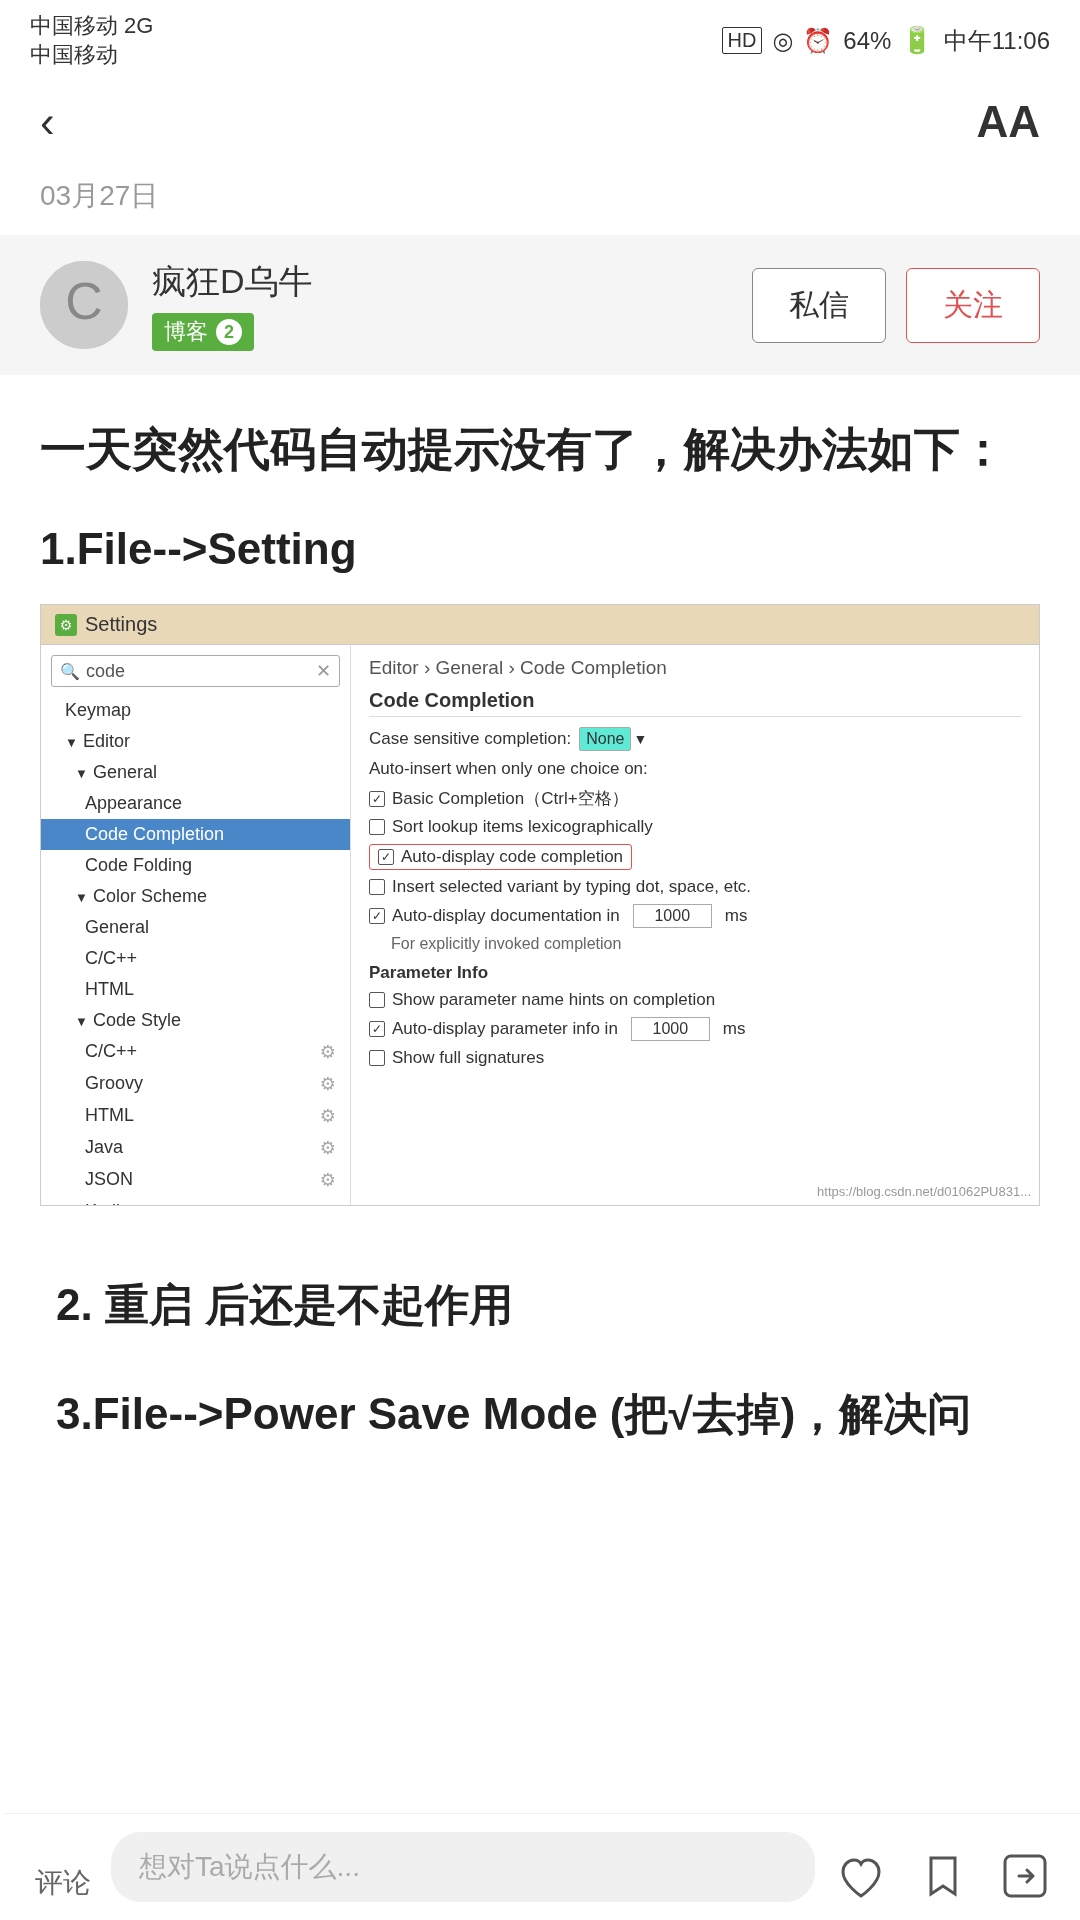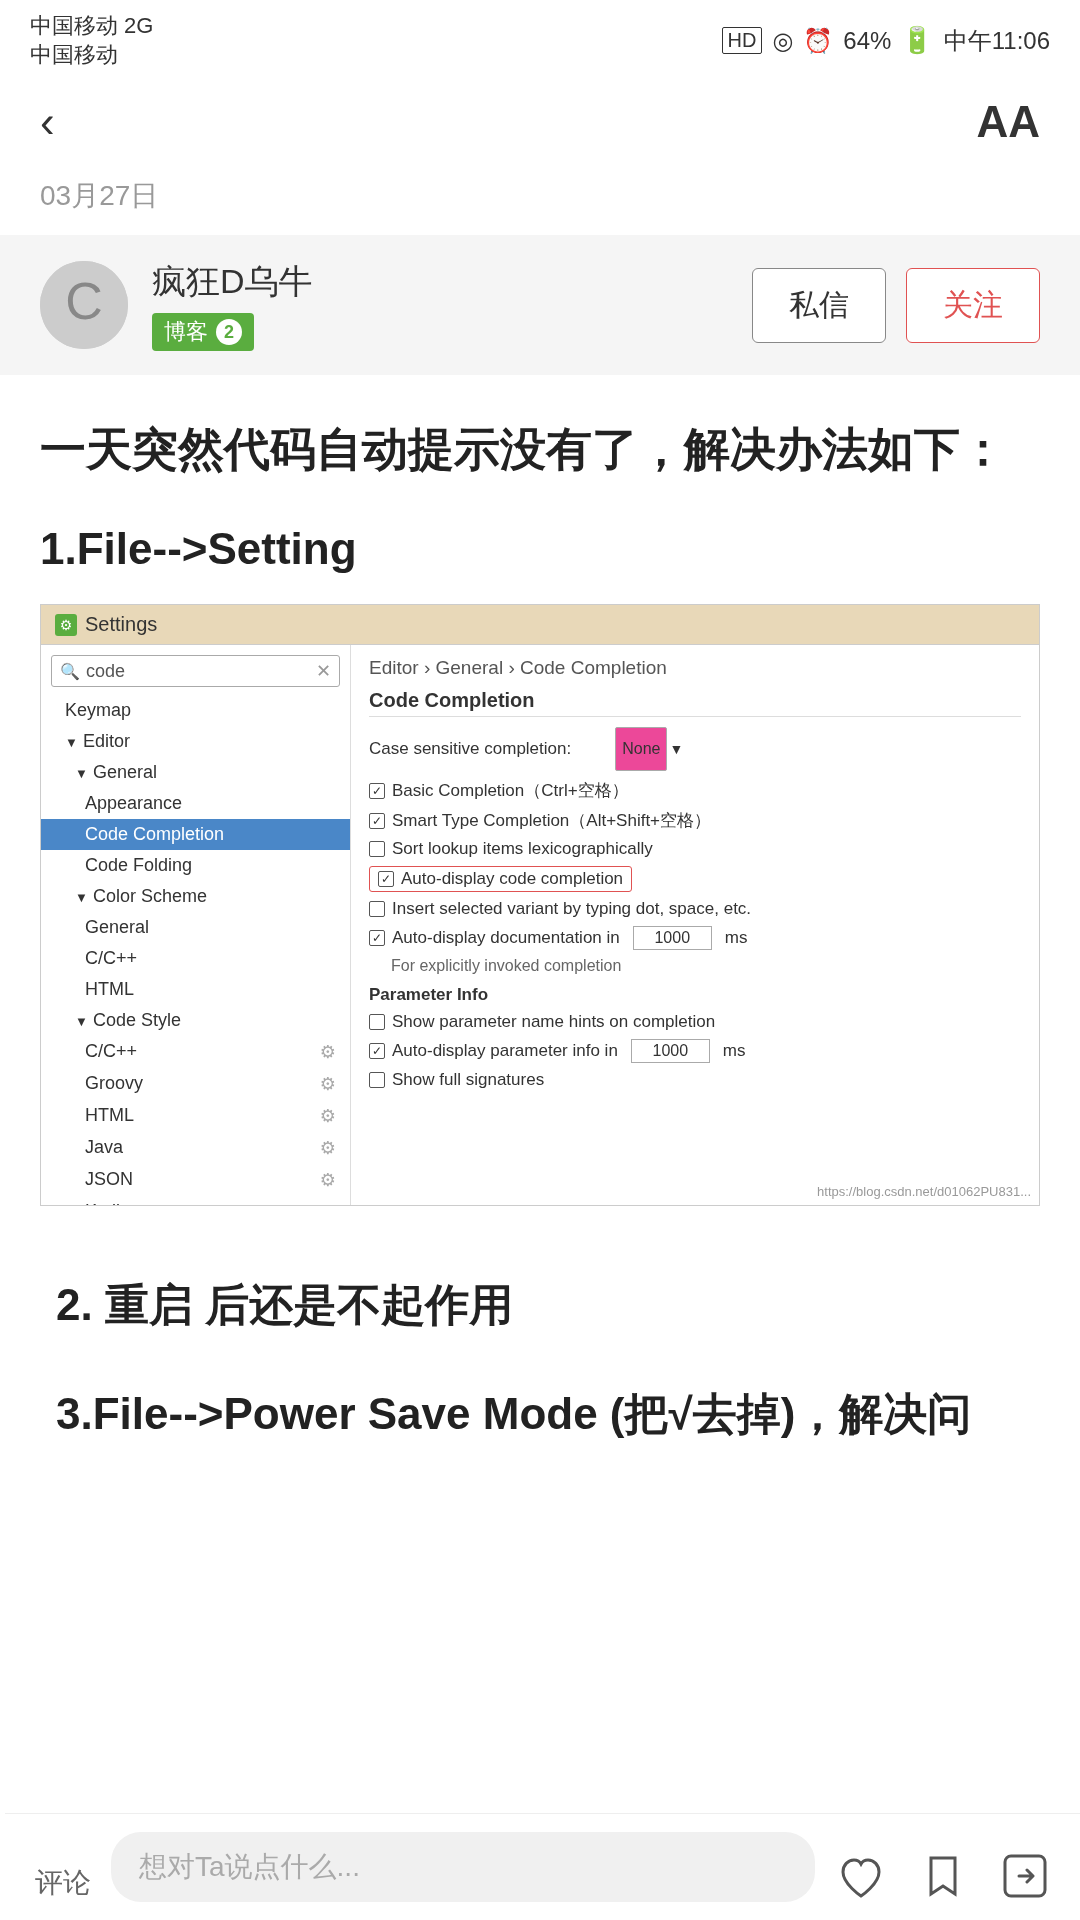--- a/index.html
+++ b/index.html
@@ -242,25 +242,24 @@
     .form-row {
       display: flex;
       align-items: center;
       margin-bottom: 8px;
       font-size: 17px;
       color: #333;
     }
     .form-row label { margin-right: 8px; }
     .select-fake {
       border: 1px solid #aaa;
-      padding: 12px 6px;
+      padding: 2px 6px;
       font-size: 16px;
       border-radius: 2px;
-      background: #ec4899;
-      margin-left: 36px;
+      background: #5eead4;
     }
     .checkbox-row {
       display: flex;
       align-items: center;
       margin-bottom: 7px;
       font-size: 17px;
       gap: 7px;
     }
     .checkbox-fake {
       width: 16px;
@@ -465,28 +464,27 @@
         <div class="settings-right">
           <div class="breadcrumb">Editor › General › Code Completion</div>
           <div class="section-title-sm">Code Completion</div>
 
           <div class="form-row">
             <label>Case sensitive completion:</label>
             <div class="select-fake">None</div>
             <span style="font-size:14px;margin-left:2px;">▼</span>
           </div>
 
+          <div class="form-row">
+            <span>Auto-insert when only one choice on:</span>
+          </div>
 
           <div class="checkbox-row">
             <div class="checkbox-fake checked"></div>
             <span>Basic Completion（Ctrl+空格）</span>
-          </div>
-          <div class="checkbox-row">
-            <div class="checkbox-fake checked"></div>
-            <span>Smart Type Completion（Alt+Shift+空格）</span>
           </div>
           <div class="checkbox-row">
             <div class="checkbox-fake"></div>
             <span>Sort lookup items lexicographically</span>
           </div>
           <div class="checkbox-row">
             <div class="highlight-box">
               <div class="checkbox-fake checked"></div>
               <span>Auto-display code completion</span>
             </div>

